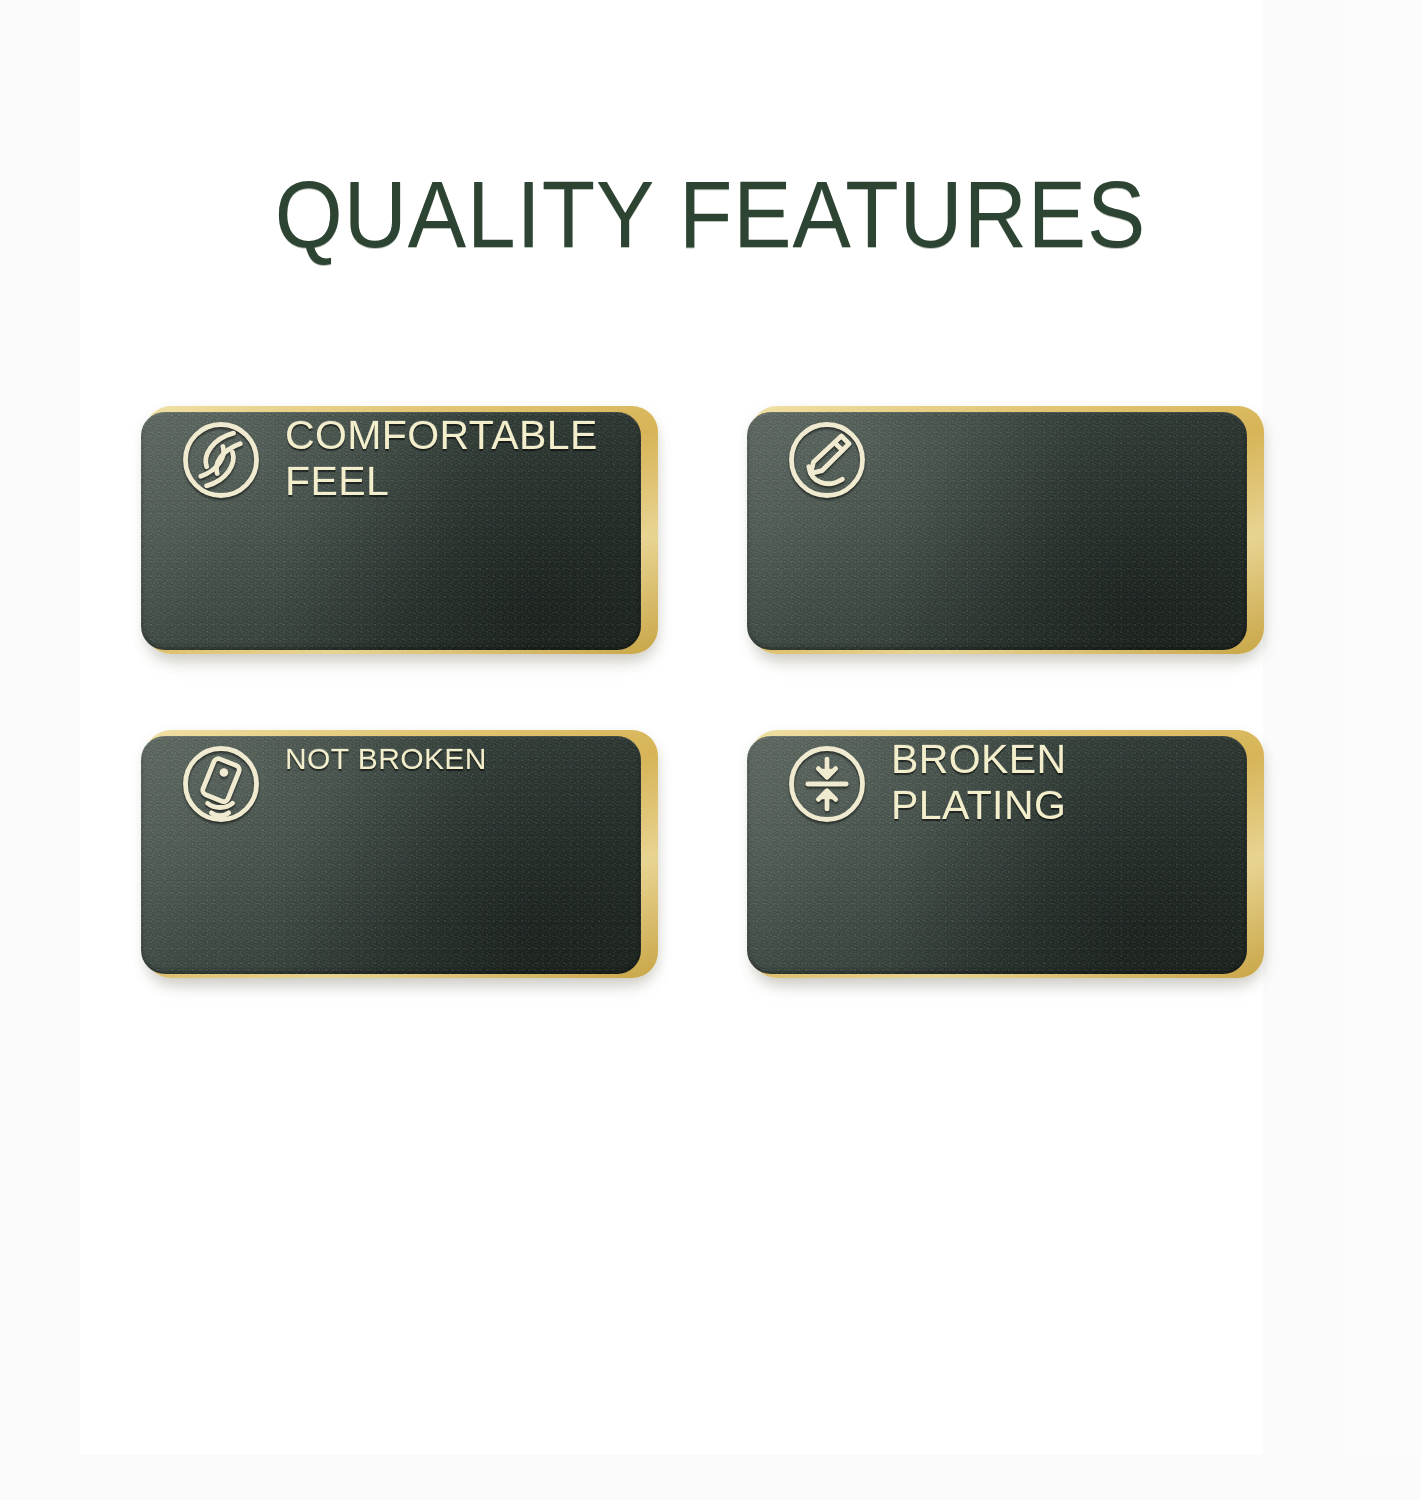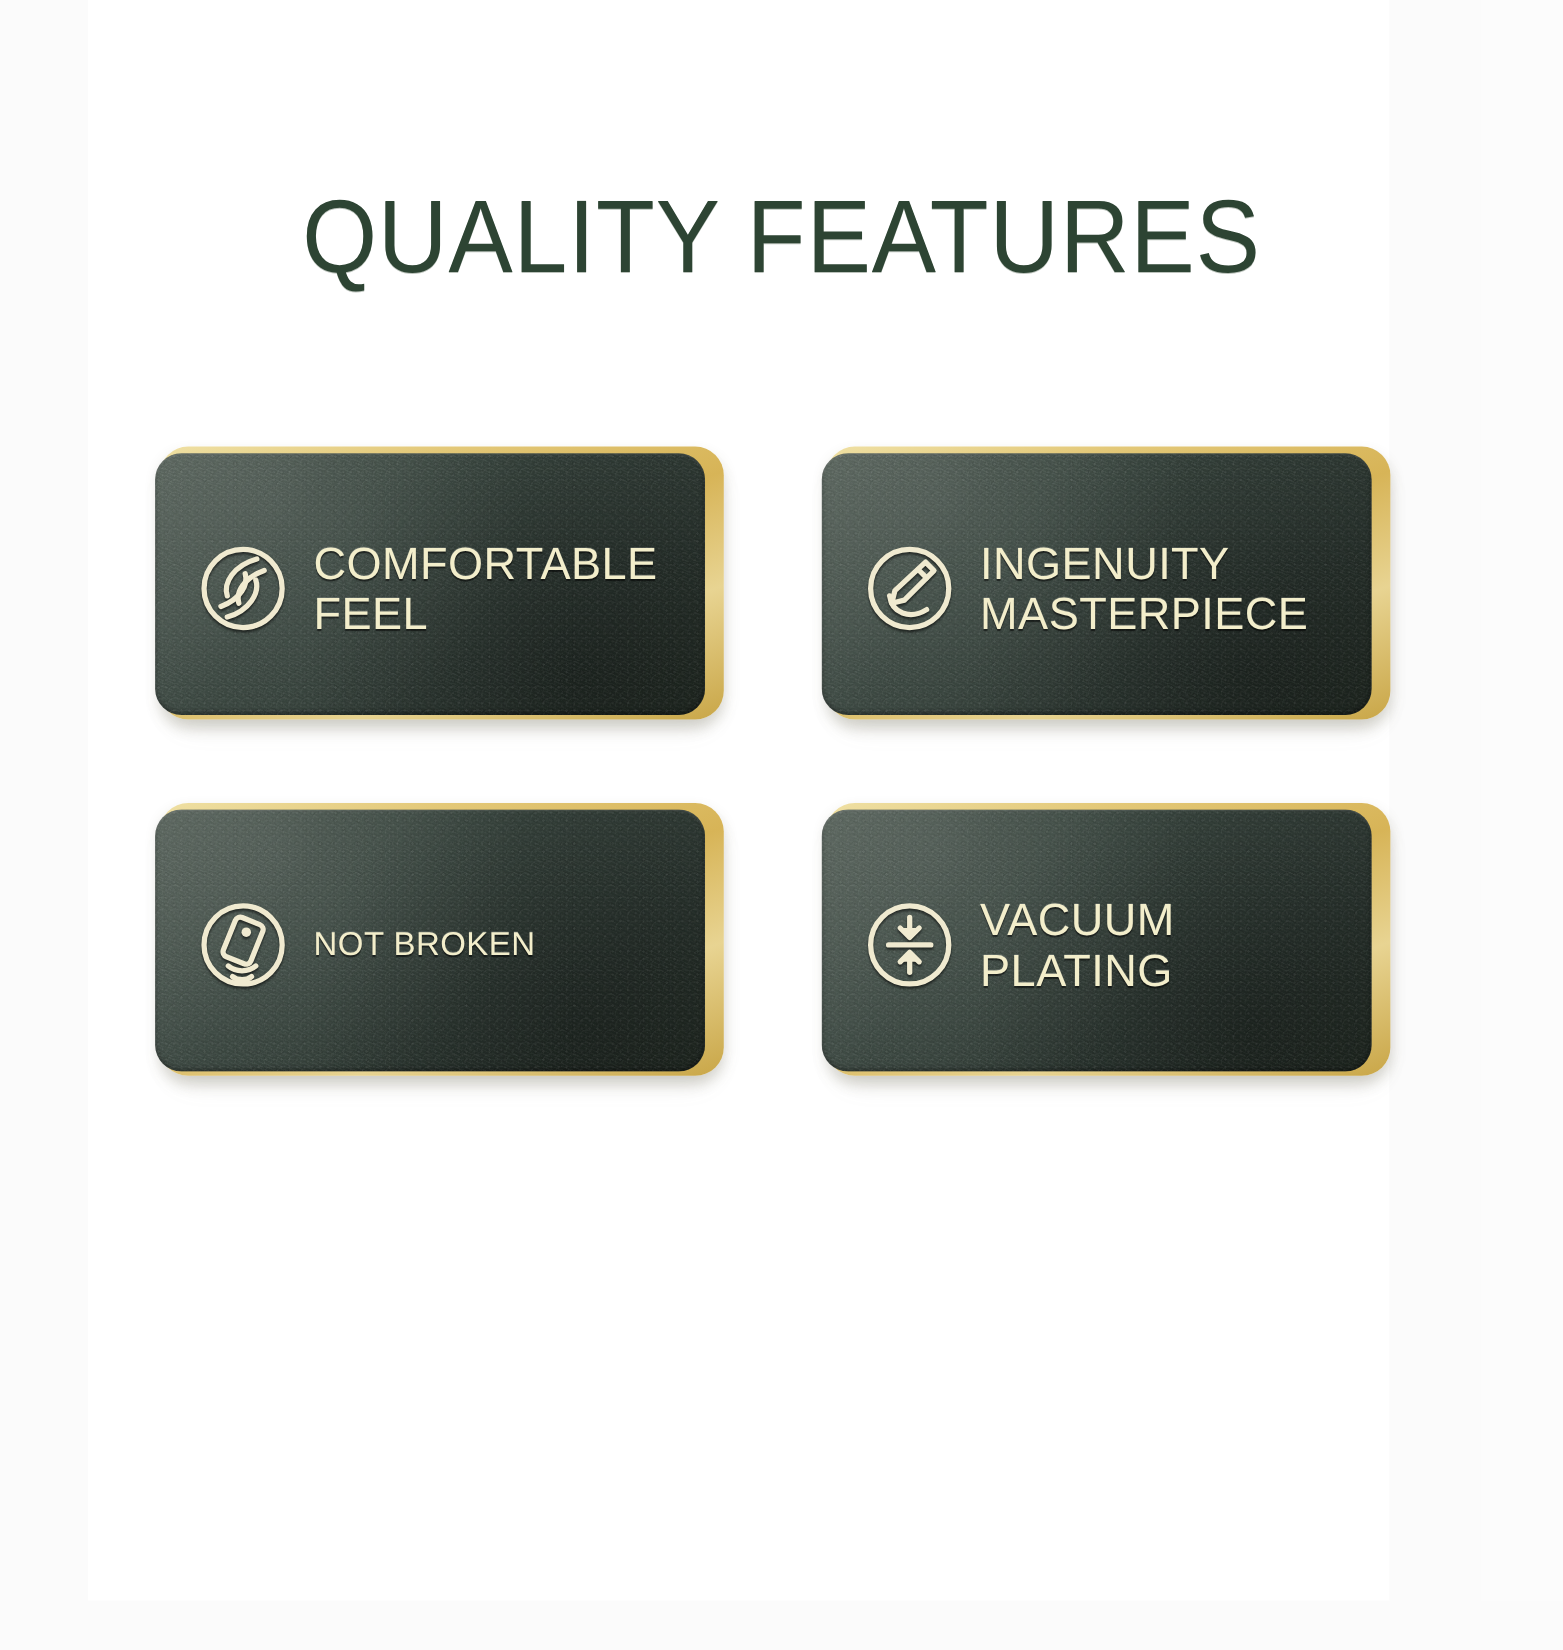--- a/index.html
+++ b/index.html
@@ -150,21 +150,20 @@
     position: absolute;
     inset: 0;
     background: linear-gradient(118deg, rgba(255,255,255,0.10) 0%, rgba(255,255,255,0.02) 26%, rgba(255,255,255,0) 48%, rgba(0,0,0,0.10) 100%);
     pointer-events: none;
   }
 
   .badge-content {
     position: absolute;
     inset: 0;
     display: flex;
-    align-items: center;
     padding-left: 32px;
     z-index: 4;
   }
 
   .badge-icon {
     flex: 0 0 auto;
     width: 96px;
     height: 96px;
     margin-right: 16px;
     filter: drop-shadow(0 2px 1px rgba(0,0,0,0.55));
@@ -220,22 +219,20 @@
       <div class="badge-face"></div>
       <div class="badge-content">
         <span class="badge-icon">
           <svg viewBox="0 0 100 100" fill="none" stroke="#f0ead0" stroke-width="5" stroke-linecap="round" stroke-linejoin="round">
             <circle cx="50" cy="50" r="37"></circle>
             <path d="M65 25 L73 33 L45 61 L33 64 L36 52 Z"></path>
             <path d="M58 32 L66 40"></path>
             <path d="M31 57 C33 73 50 80 66 70"></path>
           </svg>
         </span>
-        <span class="badge-label">INGENUITY
-MASTERPIECE</span>
       </div>
     </div>
 
     <div class="badge">
       <div class="badge-shadow"></div>
       <div class="badge-gold"></div>
       <div class="badge-face"></div>
       <div class="badge-content">
         <span class="badge-icon">
           <svg viewBox="0 0 100 100" fill="none" stroke="#f0ead0" stroke-width="5" stroke-linecap="round" stroke-linejoin="round">
@@ -258,19 +255,19 @@
         <span class="badge-icon">
           <svg viewBox="0 0 100 100" fill="none" stroke="#f0ead0" stroke-width="5" stroke-linecap="round" stroke-linejoin="round">
             <circle cx="50" cy="50" r="37"></circle>
             <line x1="30" y1="50" x2="70" y2="50"></line>
             <line x1="50" y1="24" x2="50" y2="42"></line>
             <path d="M41 34 L50 43 L59 34" fill="#f0ead0"></path>
             <line x1="50" y1="76" x2="50" y2="58"></line>
             <path d="M41 66 L50 57 L59 66" fill="#f0ead0"></path>
           </svg>
         </span>
-        <span class="badge-label">VACUUM
+        <span class="badge-label">BROKEN
 PLATING</span>
       </div>
     </div>
 
   </div>
 </div>
 
 </body></html>

